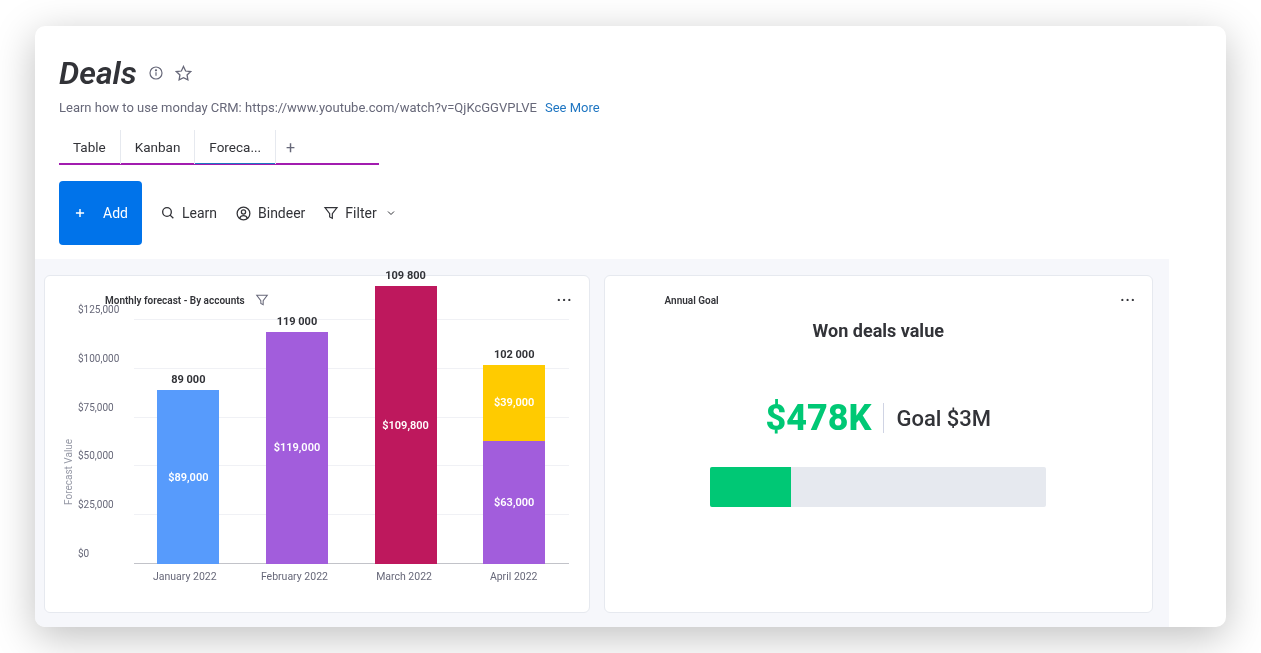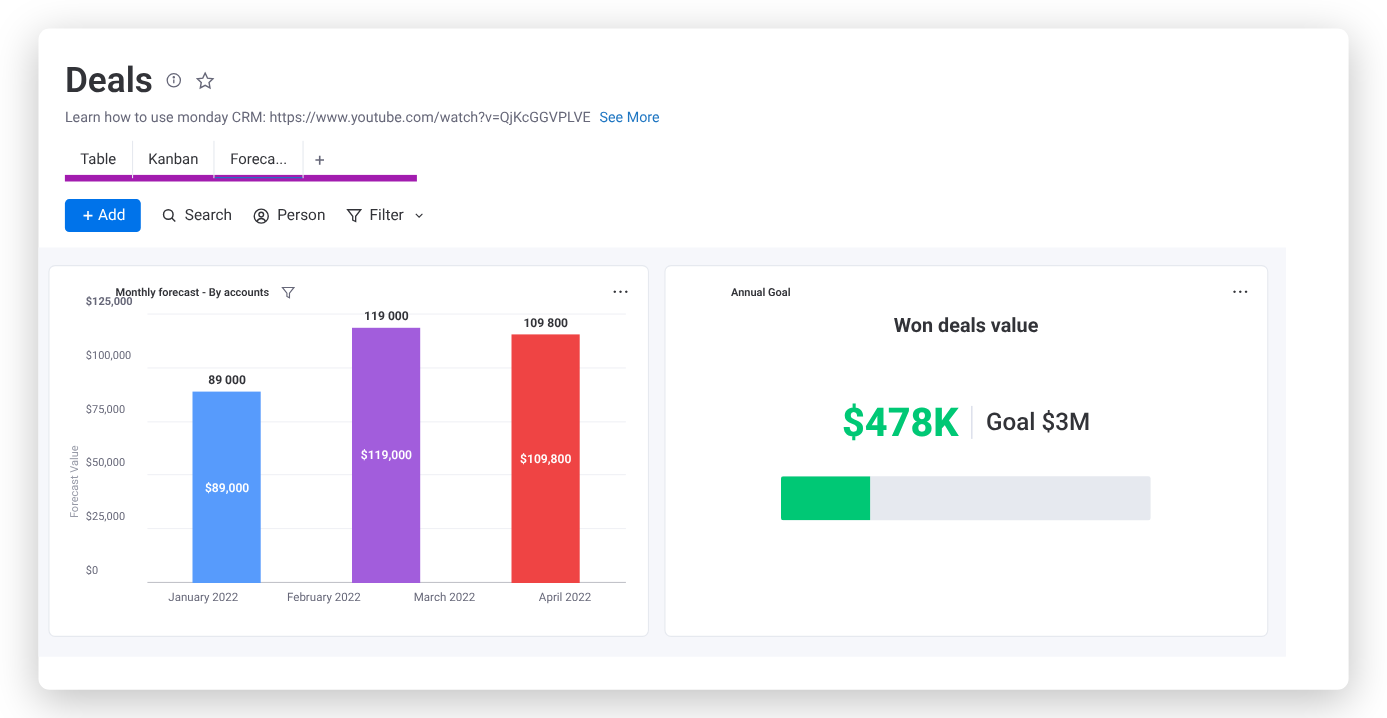--- a/index.html
+++ b/index.html
@@ -1,30 +1,30 @@
 <!DOCTYPE html>
 <html><head>
 <meta charset="utf-8">
 <style>
   * { box-sizing: border-box; margin: 0; padding: 0; font-family: -apple-system, BlinkMacSystemFont, "Segoe UI", Roboto, Helvetica, Arial, sans-serif; }
   body { width: 1261px; height: 653px; background: #fff; position: relative; }
   .app { position: absolute; left: 35px; top: 26px; right: 35px; bottom: 26px; background: #fff; border-radius: 10px; box-shadow: 0 10px 40px rgba(0,0,0,0.25); overflow: hidden; }
   .header { padding: 28px 24px 0 24px; }
-  .title-row { display: flex; align-items: center; gap: 10px; }
+  .title-row { display: flex; align-items: center; gap: 10px; font-style: italic; }
   .title { font-size: 32px; font-weight: 600; color: #323338; }
   .head-icon { width: 18px; height: 18px; color: #676879; display:flex; align-items:center; justify-content:center; }
   .subtitle-row { margin-top: 8px; font-size: 13px; color: #676879; display:flex; gap:8px; }
   .see-more { color: #1f76c2; cursor: pointer; }
-  .tabs { display:flex; align-items:center; margin-top: 16px; border-bottom: 6px solid #a21caf; height: 34px; position:relative; width:320px;}
+  .tabs { display:flex; align-items:center; margin-top: 16px; border-bottom: 2px solid #a21caf; height: 34px; position:relative; width:320px;}
   .tab { padding: 0 14px; height: 34px; display:flex; align-items:center; font-size: 13.5px; color:#323338; border-left: 1px solid #e6e9ef; cursor:pointer; position:relative; max-width:90px; overflow:hidden; text-overflow:ellipsis; white-space:nowrap;}
   .tab:first-child { border-left:none; }
   .tab.active::after { content:""; position:absolute; left:0; right:0; bottom:-1px; height:2px; background:#1f76c2; }
   .tab-add { width: 30px; display:flex; align-items:center; justify-content:center; color:#676879; border-left:1px solid #e6e9ef; height:34px; cursor:pointer;}
   .toolbar { display:flex; align-items:center; gap:18px; padding: 14px 0 14px 0; margin-top: 2px;}
-  .add-btn { background:#0073ea; color:#fff; border:none; border-radius:4px; padding: 7px 14px; font-size:14px; display:flex; align-items:center; gap:2px; cursor:pointer; font-weight:400;}
+  .add-btn { background:#0073ea; color:#fff; border:none; border-radius:4px; padding: 24px 14px; font-size:14px; display:flex; align-items:center; gap:16px; cursor:pointer; font-weight:400;}
   .tool { display:flex; align-items:center; gap:6px; cursor:pointer; font-size:14px; color:#323338; }
   .tool svg { color:#323338; }
   .workspace { background: #f6f7fb; padding: 16px 16px 18px 16px; display:flex; gap: 14px; min-height: 372px; width:1141px; margin-left:-7px;}
   .panel { background:#fff; border:1px solid #e6e9ef; border-radius:6px; padding: 12px 16px 12px 16px; }
   .panel1 { width: 550px; }
   .panel2 { width: 554px; }
   .panel-head { display:flex; align-items:center; justify-content:space-between; height: 24px; margin-bottom: 8px;}
   .panel-title-wrap { display:flex; align-items:center; gap:10px; }
   .panel-title { font-size: 10px; font-weight:600; color:#323338;margin-left:44px; }
   .menu-dots { cursor:pointer; color:#323338; letter-spacing:1px; font-weight:700; font-size:14px;}
@@ -98,29 +98,29 @@
             <line x1="12" y1="5" x2="12" y2="19"></line>
             <line x1="5" y1="12" x2="19" y2="12"></line>
           </svg>
         <span>Add</span>
       </button>
       <div class="tool">
         <svg width="16" height="16" viewBox="0 0 24 24" fill="none" stroke="currentColor" stroke-width="2">
             <circle cx="10.5" cy="10.5" r="6.5"></circle>
             <line x1="20" y1="20" x2="15.2" y2="15.2"></line>
           </svg>
-        <span>Search</span>
+        <span>Learn</span>
       </div>
       <div class="tool">
         <svg width="17" height="17" viewBox="0 0 24 24" fill="none" stroke="currentColor" stroke-width="1.8">
             <circle cx="12" cy="12" r="9"></circle>
             <circle cx="12" cy="10" r="3"></circle>
             <path d="M6.5 19c1-3 4-4 5.5-4s4.5 1 5.5 4"></path>
           </svg>
-        <span>Person</span>
+        <span>Bindeer</span>
       </div>
       <div class="tool">
         <svg width="16" height="16" viewBox="0 0 24 24" fill="none" stroke="currentColor" stroke-width="1.8">
             <polygon points="3 4 21 4 14 13 14 20 10 18 10 13 3 4"></polygon>
           </svg>
         <span>Filter</span>
         <svg class="chev" width="12" height="12" viewBox="0 0 24 24" fill="none" stroke="currentColor" stroke-width="2">
             <polyline points="6 9 12 15 18 9"></polyline>
           </svg>
       </div>
@@ -144,21 +144,21 @@
       <div class="chart">
         <div class="y-axis-label">Forecast Value</div>
         <div class="plot-col">
           <div class="plot">
             <div class="y-ticks">
                 <div class="y-tick" style="bottom: 0px;">$0</div>
                 <div class="y-tick" style="bottom: 48.8px;">$25,000</div>
                 <div class="y-tick" style="bottom: 97.6px;">$50,000</div>
                 <div class="y-tick" style="bottom: 146.4px;">$75,000</div>
                 <div class="y-tick" style="bottom: 195.2px;">$100,000</div>
-                <div class="y-tick" style="bottom: 244px; font-weight: bold;">$125,000</div>
+                <div class="y-tick" style="bottom: 244px;">$125,000</div>
               </div>
             <div class="grid">
                 <div class="gridline" style="bottom: 48.8px;"></div>
                 <div class="gridline" style="bottom: 97.6px;"></div>
                 <div class="gridline" style="bottom: 146.4px;"></div>
                 <div class="gridline" style="bottom: 195.2px;"></div>
                 <div class="gridline" style="bottom: 244px;"></div>
               </div>
             <div class="baseline"></div>
             <div class="bars-row">
@@ -170,21 +170,28 @@
                 </div>
                 <div class="bar-slot">
                   <div class="bar-total">119 000</div>
                   <div class="bar-stack">
                     <div class="seg" style="height: 232.288px; background: rgb(162, 93, 220);">$119,000</div>
                   </div>
                 </div>
                 <div class="bar-slot">
                   <div class="bar-total">109 800</div>
                   <div class="bar-stack">
-                    <div class="seg" style="height: 226px; background: #ef4444;">$109,800</div>
+                    <div class="seg" style="height: 278px; background: #be185d;">$109,800</div>
+                  </div>
+                </div>
+                <div class="bar-slot">
+                  <div class="bar-total">102 000</div>
+                  <div class="bar-stack">
+                    <div class="seg" style="height: 122.976px; background: rgb(162, 93, 220);">$63,000</div>
+                    <div class="seg" style="height: 76.128px; background: rgb(255, 203, 0);">$39,000</div>
                   </div>
                 </div>
               </div>
           </div>
           <div class="x-labels">
               <div class="x-label">January 2022</div>
               <div class="x-label">February 2022</div>
               <div class="x-label">March 2022</div>
               <div class="x-label">April 2022</div>
             </div>

